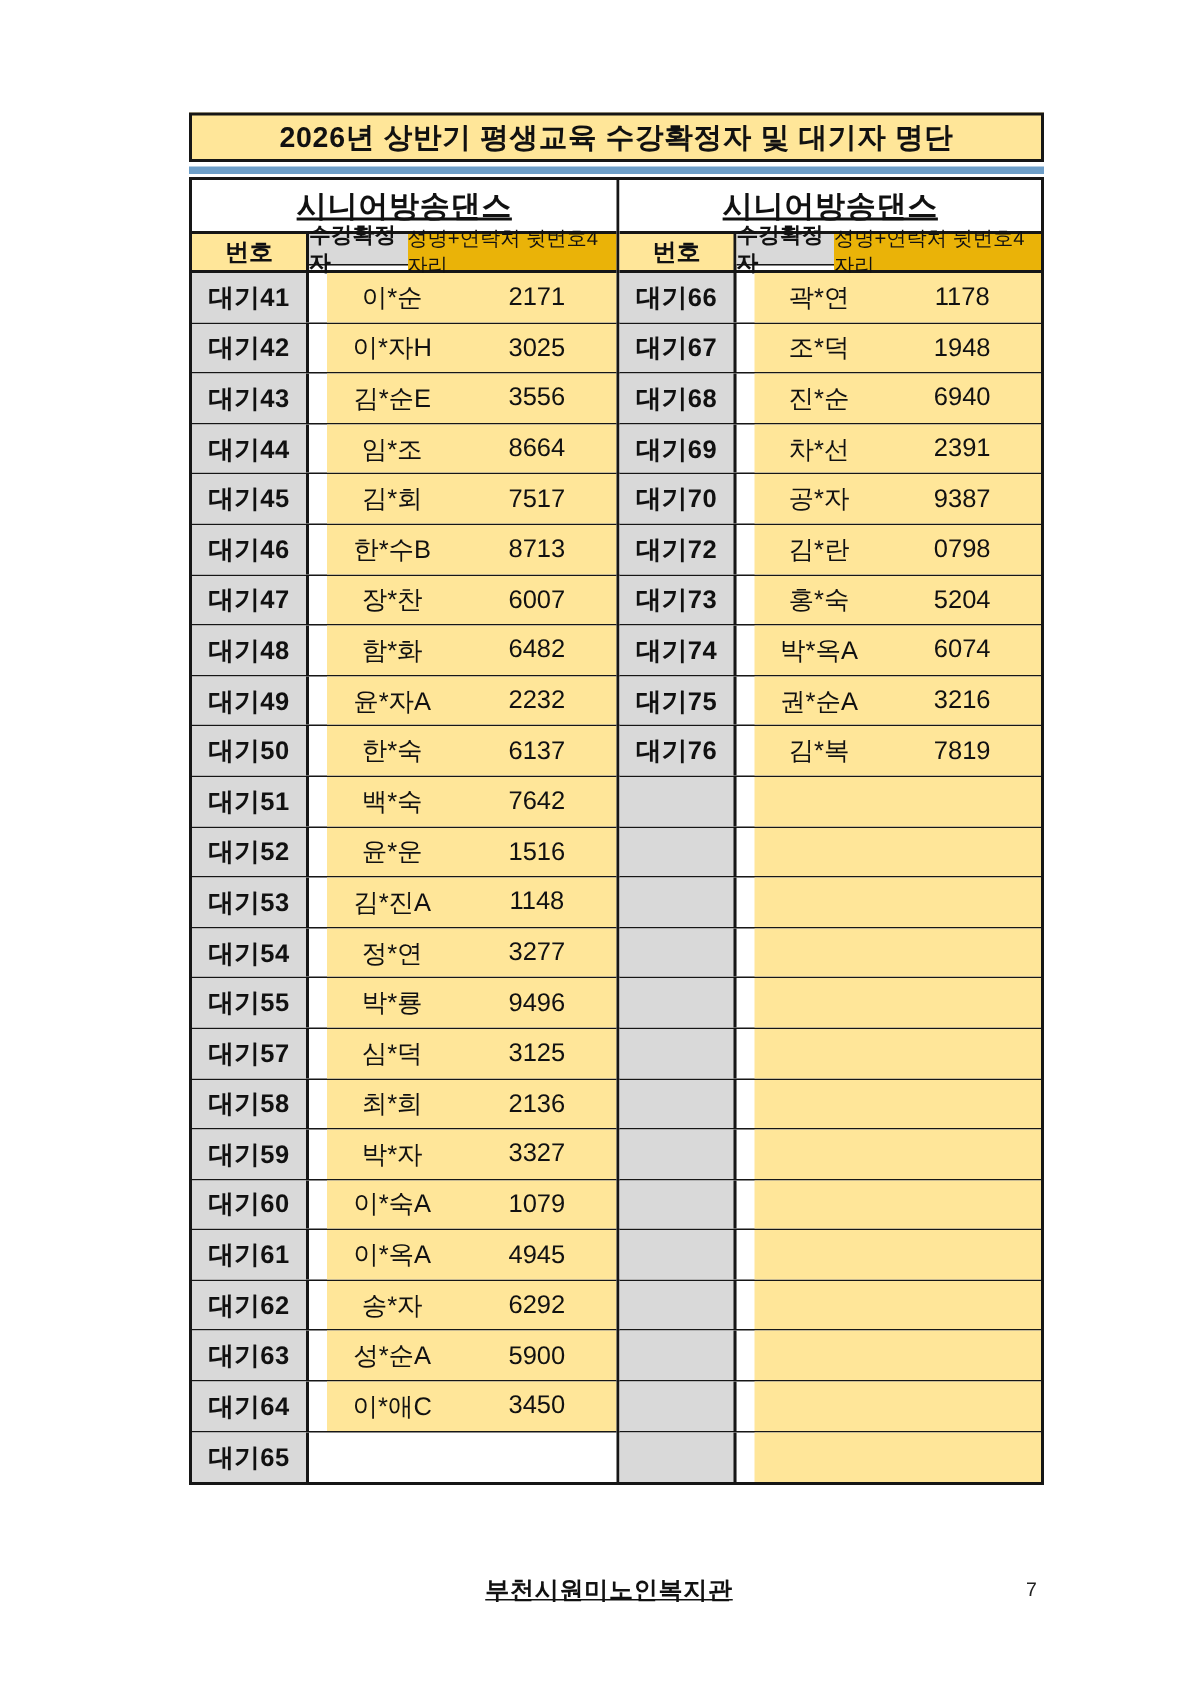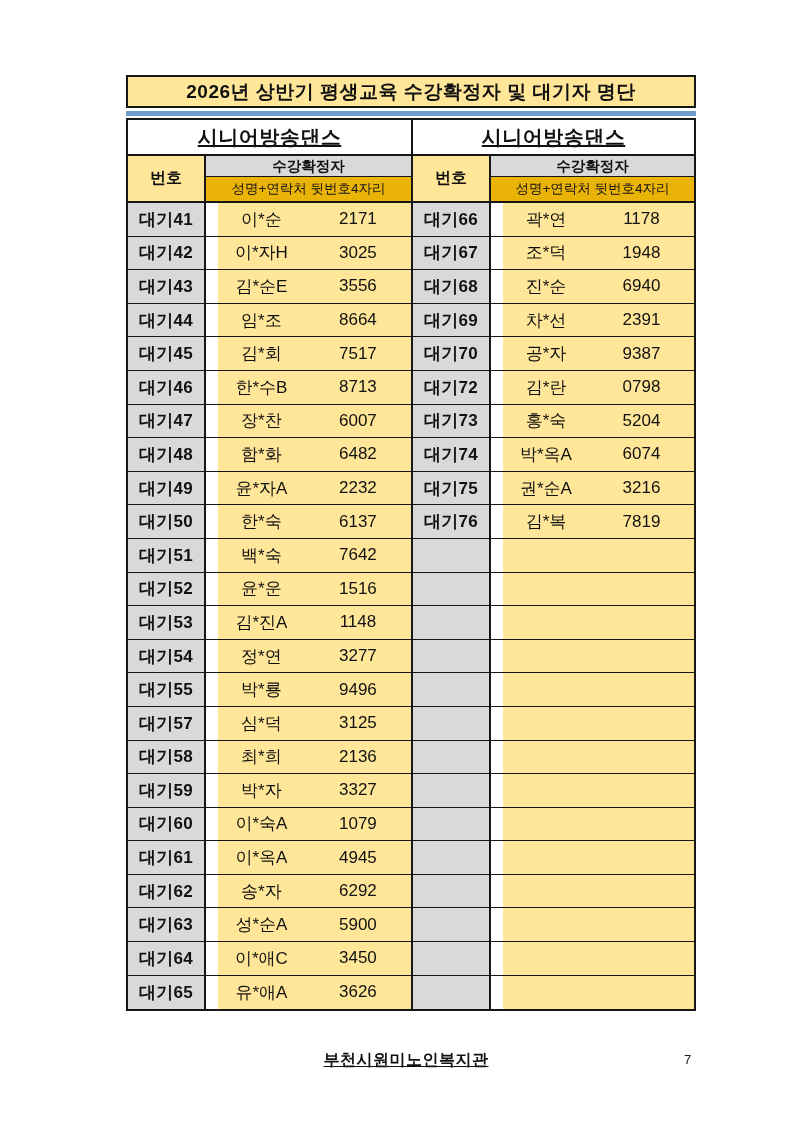--- a/index.html
+++ b/index.html
@@ -52,21 +52,21 @@
     display: flex;
     border-bottom: 2px solid #161616;
   }
   .no-col-header {
     flex: 0 0 78px;
     background: #FFE699;
     border-right: 2px solid #161616;
     display: flex; align-items: center; justify-content: center;
     font-size: 16px; font-weight: bold; font-family: Liberation Serif, serif;
   }
-  .confirmed-wrap { flex: 1; display: flex; flex-direction: column; min-width: 0; }
+  .confirmed-wrap { flex: 1; display: flex; flex-direction: row; min-width: 0; }
   .confirmed-cell {
     height: 21px;
     background: #D9D9D9;
     border-bottom: 1px solid #161616;
     display: flex; align-items: center; justify-content: center;
     font-size: 14.5px; font-weight: bold;
   }
   .sub-cell {
     height: 24px;
     background: #eab308;
@@ -299,24 +299,20 @@
           </div>
           <div class="trow">
             <div class="cell-no">대기64</div>
             <div class="cell-data">
               <span class="cell-name">이*애C</span>
               <span class="cell-phone">3450</span>
             </div>
           </div>
           <div class="trow">
             <div class="cell-no">대기65</div>
-            <div class="cell-data">
-              <span class="cell-name">유*애A</span>
-              <span class="cell-phone">3626</span>
-            </div>
           </div>
         </div>
     </div>
 
     <div class="ltable">
       <div class="program-row">
         <span>시니어방송댄스</span>
       </div>
       <div class="header-row">
         <div class="no-col-header">번호</div>

